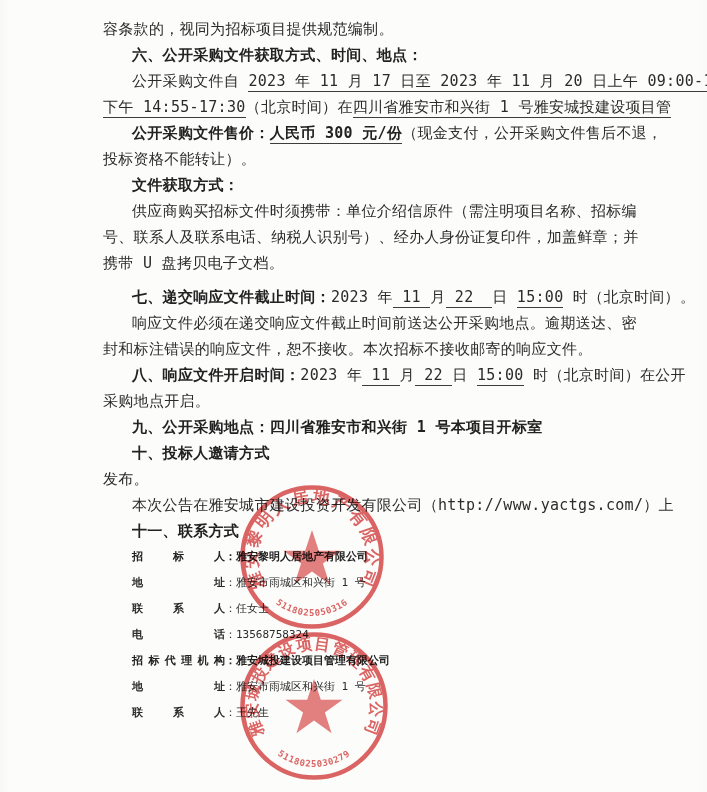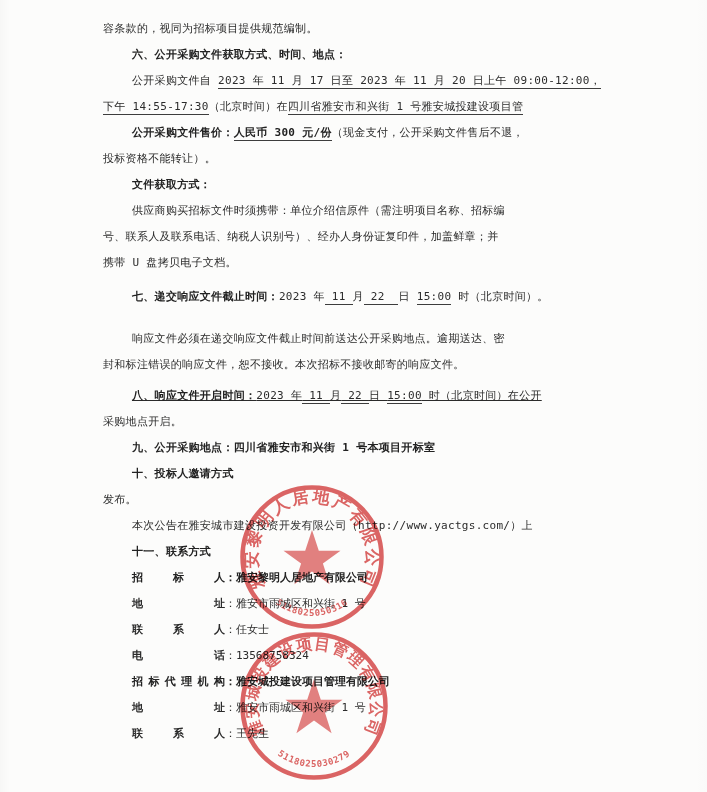--- a/index.html
+++ b/index.html
@@ -10,21 +10,21 @@
     color:#2b2b2b;
   }
   #paper{
     position:absolute;left:0;top:0;width:707px;height:792px;
     background:linear-gradient(90deg,#f7f7f6 0px,#fcfcfb 10px,#fcfcfb 697px,#fafaf9 707px);
   }
   #doc{
     position:absolute;left:103px;top:16px;width:556px;
   }
   .line{
-    margin:0;line-height:26px;font-size:11px;white-space:pre;
+    margin:0;line-height:26px;font-size:15px;white-space:pre;
     letter-spacing:0.3px;
   }
   .line.indent{padding-left:29px;}
   .seg-b{font-weight:bold;color:#222;}
   .seg-u{border-bottom:1.2px solid #3d3d3d;padding-bottom:1px;}
   .contact-row{margin:0;line-height:26px;font-size:11px;white-space:pre;padding-left:29px;}
   .contact-label{
     display:inline-block;width:93px;
     text-align:justify;text-align-last:justify;
     vertical-align:baseline;
@@ -48,23 +48,23 @@
       <p class="line indent"><span class="seg-b ">六、公开采购文件获取方式、时间、地点：</span></p>
       <p class="line indent"><span class="">公开采购文件自 </span><span class="seg-u">2023 年 11 月 17 日至 2023 年 11 月 20 日上午 09:00-12:00，</span></p>
       <p class="line"><span class="seg-u">下午 14:55-17:30</span><span class="">（北京时间）在</span><span class="seg-u">四川省雅安市和兴街 1 号雅安城投建设项目管</span></p>
       <p class="line indent"><span class="seg-b ">公开采购文件售价：</span><span class="seg-b seg-u">人民币 300 元/份</span><span class="">（现金支付，公开采购文件售后不退，</span></p>
       <p class="line"><span class="">投标资格不能转让）。</span></p>
       <p class="line indent"><span class="seg-b ">文件获取方式：</span></p>
       <p class="line indent"><span class="">供应商购买招标文件时须携带：单位介绍信原件（需注明项目名称、招标编</span></p>
       <p class="line"><span class="">号、联系人及联系电话、纳税人识别号）、经办人身份证复印件，加盖鲜章；并</span></p>
       <p class="line"><span class="">携带 U 盘拷贝电子文档。</span></p>
       <p class="line indent" style="margin-top: 8px;"><span class="seg-b ">七、递交响应文件截止时间：</span><span class="">2023 年</span><span class="seg-u"> 11 </span><span class="">月</span><span class="seg-u"> 22  </span><span class="">日 </span><span class="seg-u">15:00</span><span class=""> 时（北京时间）。</span></p>
-      <p class="line indent" style="margin-top: 16px;"><span class="">响应文件必须在递交响应文件截止时间前送达公开采购地点。逾期送达、密</span></p>
+      <p class="line indent" style="margin-top: 0;"><span class="">响应文件必须在递交响应文件截止时间前送达公开采购地点。逾期送达、密</span></p>
       <p class="line"><span class="">封和标注错误的响应文件，恕不接收。本次招标不接收邮寄的响应文件。</span></p>
-      <p class="line indent" style="margin-top: 5px; text-decoration: underline;"><span class="seg-b ">八、响应文件开启时间：</span><span class="">2023 年</span><span class="seg-u"> 11 </span><span class="">月</span><span class="seg-u"> 22 </span><span class="">日 </span><span class="seg-u">15:00</span><span class=""> 时（北京时间）在公开</span></p>
+      <p class="line indent" style=""><span class="seg-b ">八、响应文件开启时间：</span><span class="">2023 年</span><span class="seg-u"> 11 </span><span class="">月</span><span class="seg-u"> 22 </span><span class="">日 </span><span class="seg-u">15:00</span><span class=""> 时（北京时间）在公开</span></p>
       <p class="line"><span class="">采购地点开启。</span></p>
       <p class="line indent"><span class="seg-b ">九、公开采购地点：</span><span class="seg-b ">四川省雅安市和兴街 1 号本项目开标室</span></p>
       <p class="line indent"><span class="seg-b ">十、投标人邀请方式</span></p>
       <p class="line"><span class="">发布。</span></p>
       <p class="line indent"><span class="">本次公告在雅安城市建设投资开发有限公司（http://www.yactgs.com/）上</span></p>
       <p class="line indent"><span class="seg-b ">十一、联系方式</span></p>
       <p class="contact-row bold"><span class="contact-label">招标人</span><span class="contact-colon">：</span><span class="contact-value">雅安黎明人居地产有限公司</span></p>
       <p class="contact-row"><span class="contact-label">地址</span><span class="contact-colon">：</span><span class="contact-value">雅安市雨城区和兴街 1 号</span></p>
       <p class="contact-row"><span class="contact-label">联系人</span><span class="contact-colon">：</span><span class="contact-value">任女士</span></p>
       <p class="contact-row"><span class="contact-label">电话</span><span class="contact-colon">：</span><span class="contact-value">13568758324</span></p>

